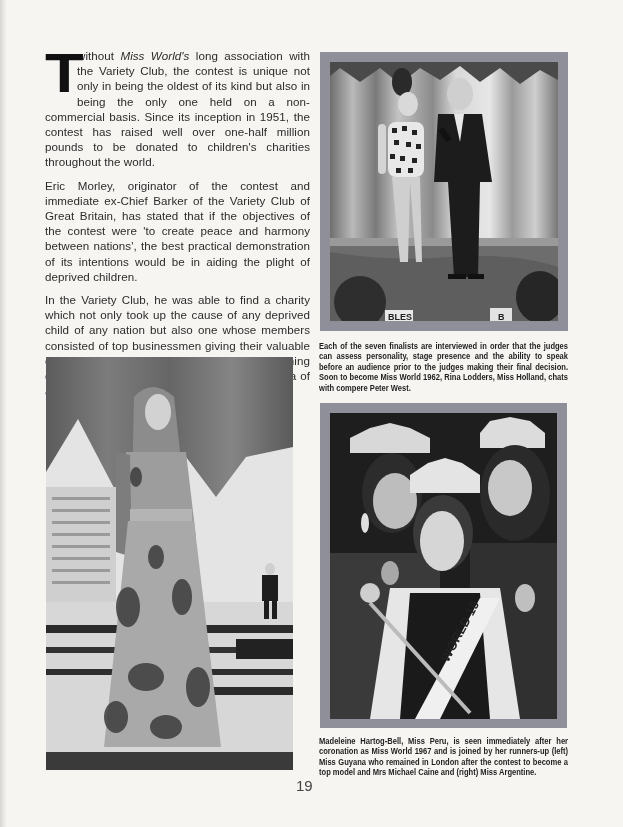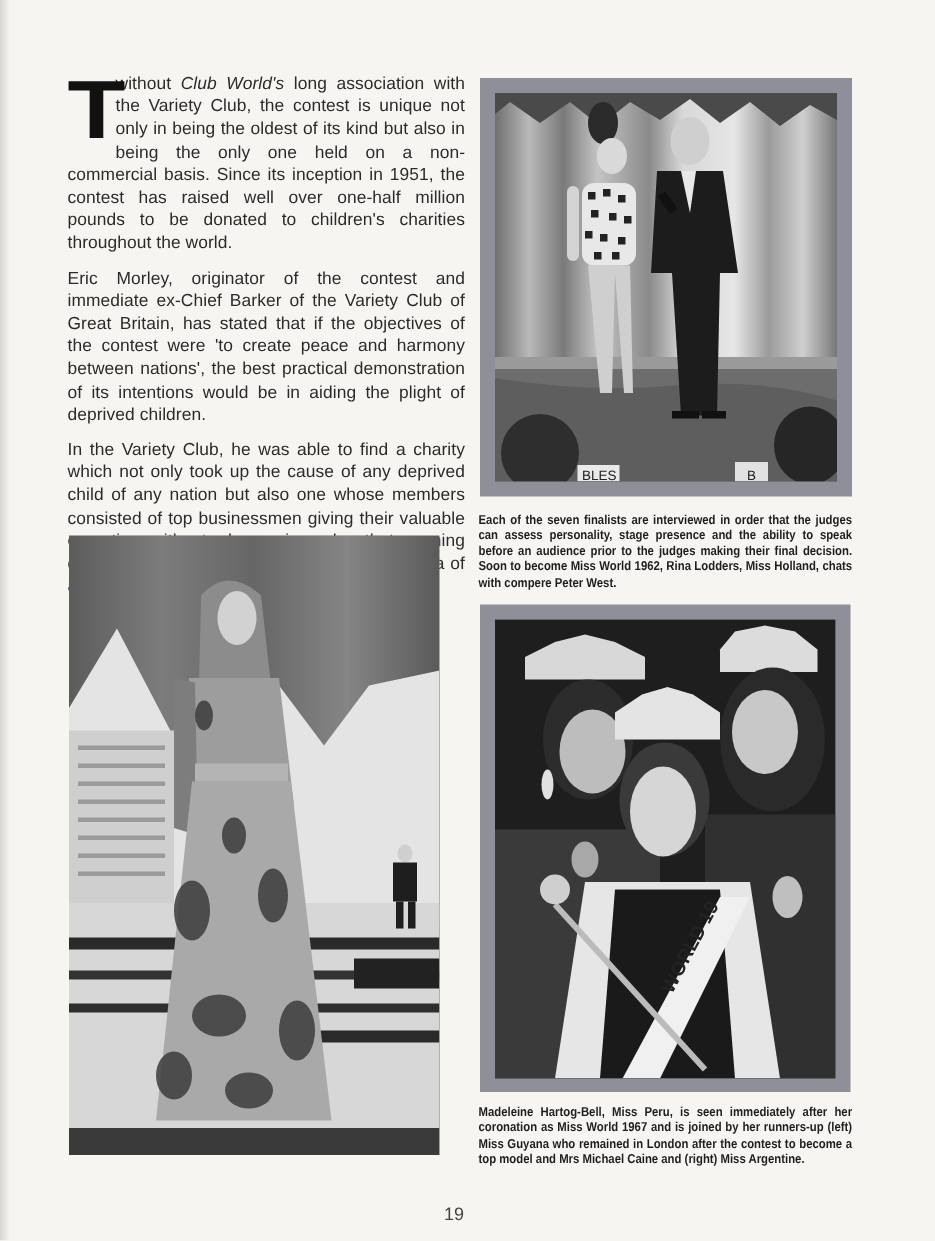--- a/index.html
+++ b/index.html
@@ -19,45 +19,45 @@
   .dropcap { float:left; font-family:"Liberation Sans", sans-serif; font-weight:bold;
     font-size:55px; line-height:44px; margin:3px 4px 0 0; color:#111;
     transform:scaleX(1.15); transform-origin:left top; width:28px; }
   .text-col em { font-style:italic; }
 
   
   .frame { position:absolute; background:#8f8f9a; }
   .photo { position:absolute; overflow:hidden; background:#555; }
   .photo svg { display:block; width:100%; height:100%; }
 
-  .frame-1 { left:320px; top:52px; width:248px; height:279px; }
+  .frame-1 { left:320px; top:52px; width:248px; height:279px;font-weight:bold; }
   .frame-1 .photo { left:10px; top:10px; width:228px; height:259px; }
 
   .frame-2 { left:320px; top:403px; width:247px; height:325px; }
   .frame-2 .photo { left:10px; top:10px; width:227px; height:306px; }
 
   .photo-left { position:absolute; left:46px; top:357px; width:247px; height:413px; overflow:hidden; background:#777; }
   .photo-left svg { display:block; width:100%; height:100%; }
 
   .caption { position:absolute; font-family:"Liberation Sans", sans-serif; font-weight:bold;
     font-size:8.6px; line-height:10.4px; color:#1e1e1e; text-align:justify;
     transform:scaleX(0.88); transform-origin:left top; }
   .caption-1 { left:319px; top:341px; width:283px; }
   .caption-2 { left:319px; top:736px; width:283px; }
 
-  .page-number { position:absolute; left:296px; top:802px; font-size:12px; color:#444; }
+  .page-number { position:absolute; left:296px; top:777px; font-size:15px; color:#444; }
 </style>
 </head>
 <body>
 
 <div class="page-edge"></div>
 
 <div class="text-col">
   <p>
-    <span class="dropcap">T</span><span>without </span><em>Club World's</em><span> long association with the Variety Club, the contest is unique not only in being the oldest of its kind but also in being the only one held on a non-commercial basis. Since its inception in 1951, the contest has raised well over one-half million pounds to be donated to children's charities throughout the world.</span>
+    <span class="dropcap">T</span><span>without </span><em>Miss World's</em><span> long association with the Variety Club, the contest is unique not only in being the oldest of its kind but also in being the only one held on a non-commercial basis. Since its inception in 1951, the contest has raised well over one-half million pounds to be donated to children's charities throughout the world.</span>
   </p>
   <p>Eric Morley, originator of the contest and immediate ex-Chief Barker of the Variety Club of Great Britain, has stated that if the objectives of the contest were 'to create peace and harmony between nations', the best practical demonstration of its intentions would be in aiding the plight of deprived children.</p>
   <p>In the Variety Club, he was able to find a charity which not only took up the cause of any deprived child of any nation but also one whose members consisted of top businessmen giving their valuable expertise without charge in order that running costs could be kept at one of the lowest minima of any charitable organisations.</p>
 </div>
 
 <div class="frame frame-1">
   <div class="photo">
     <svg viewBox="0 0 228 259" preserveAspectRatio="none">
       <defs>
         <linearGradient id="curtain" x1="0" x2="1" y1="0" y2="0">

